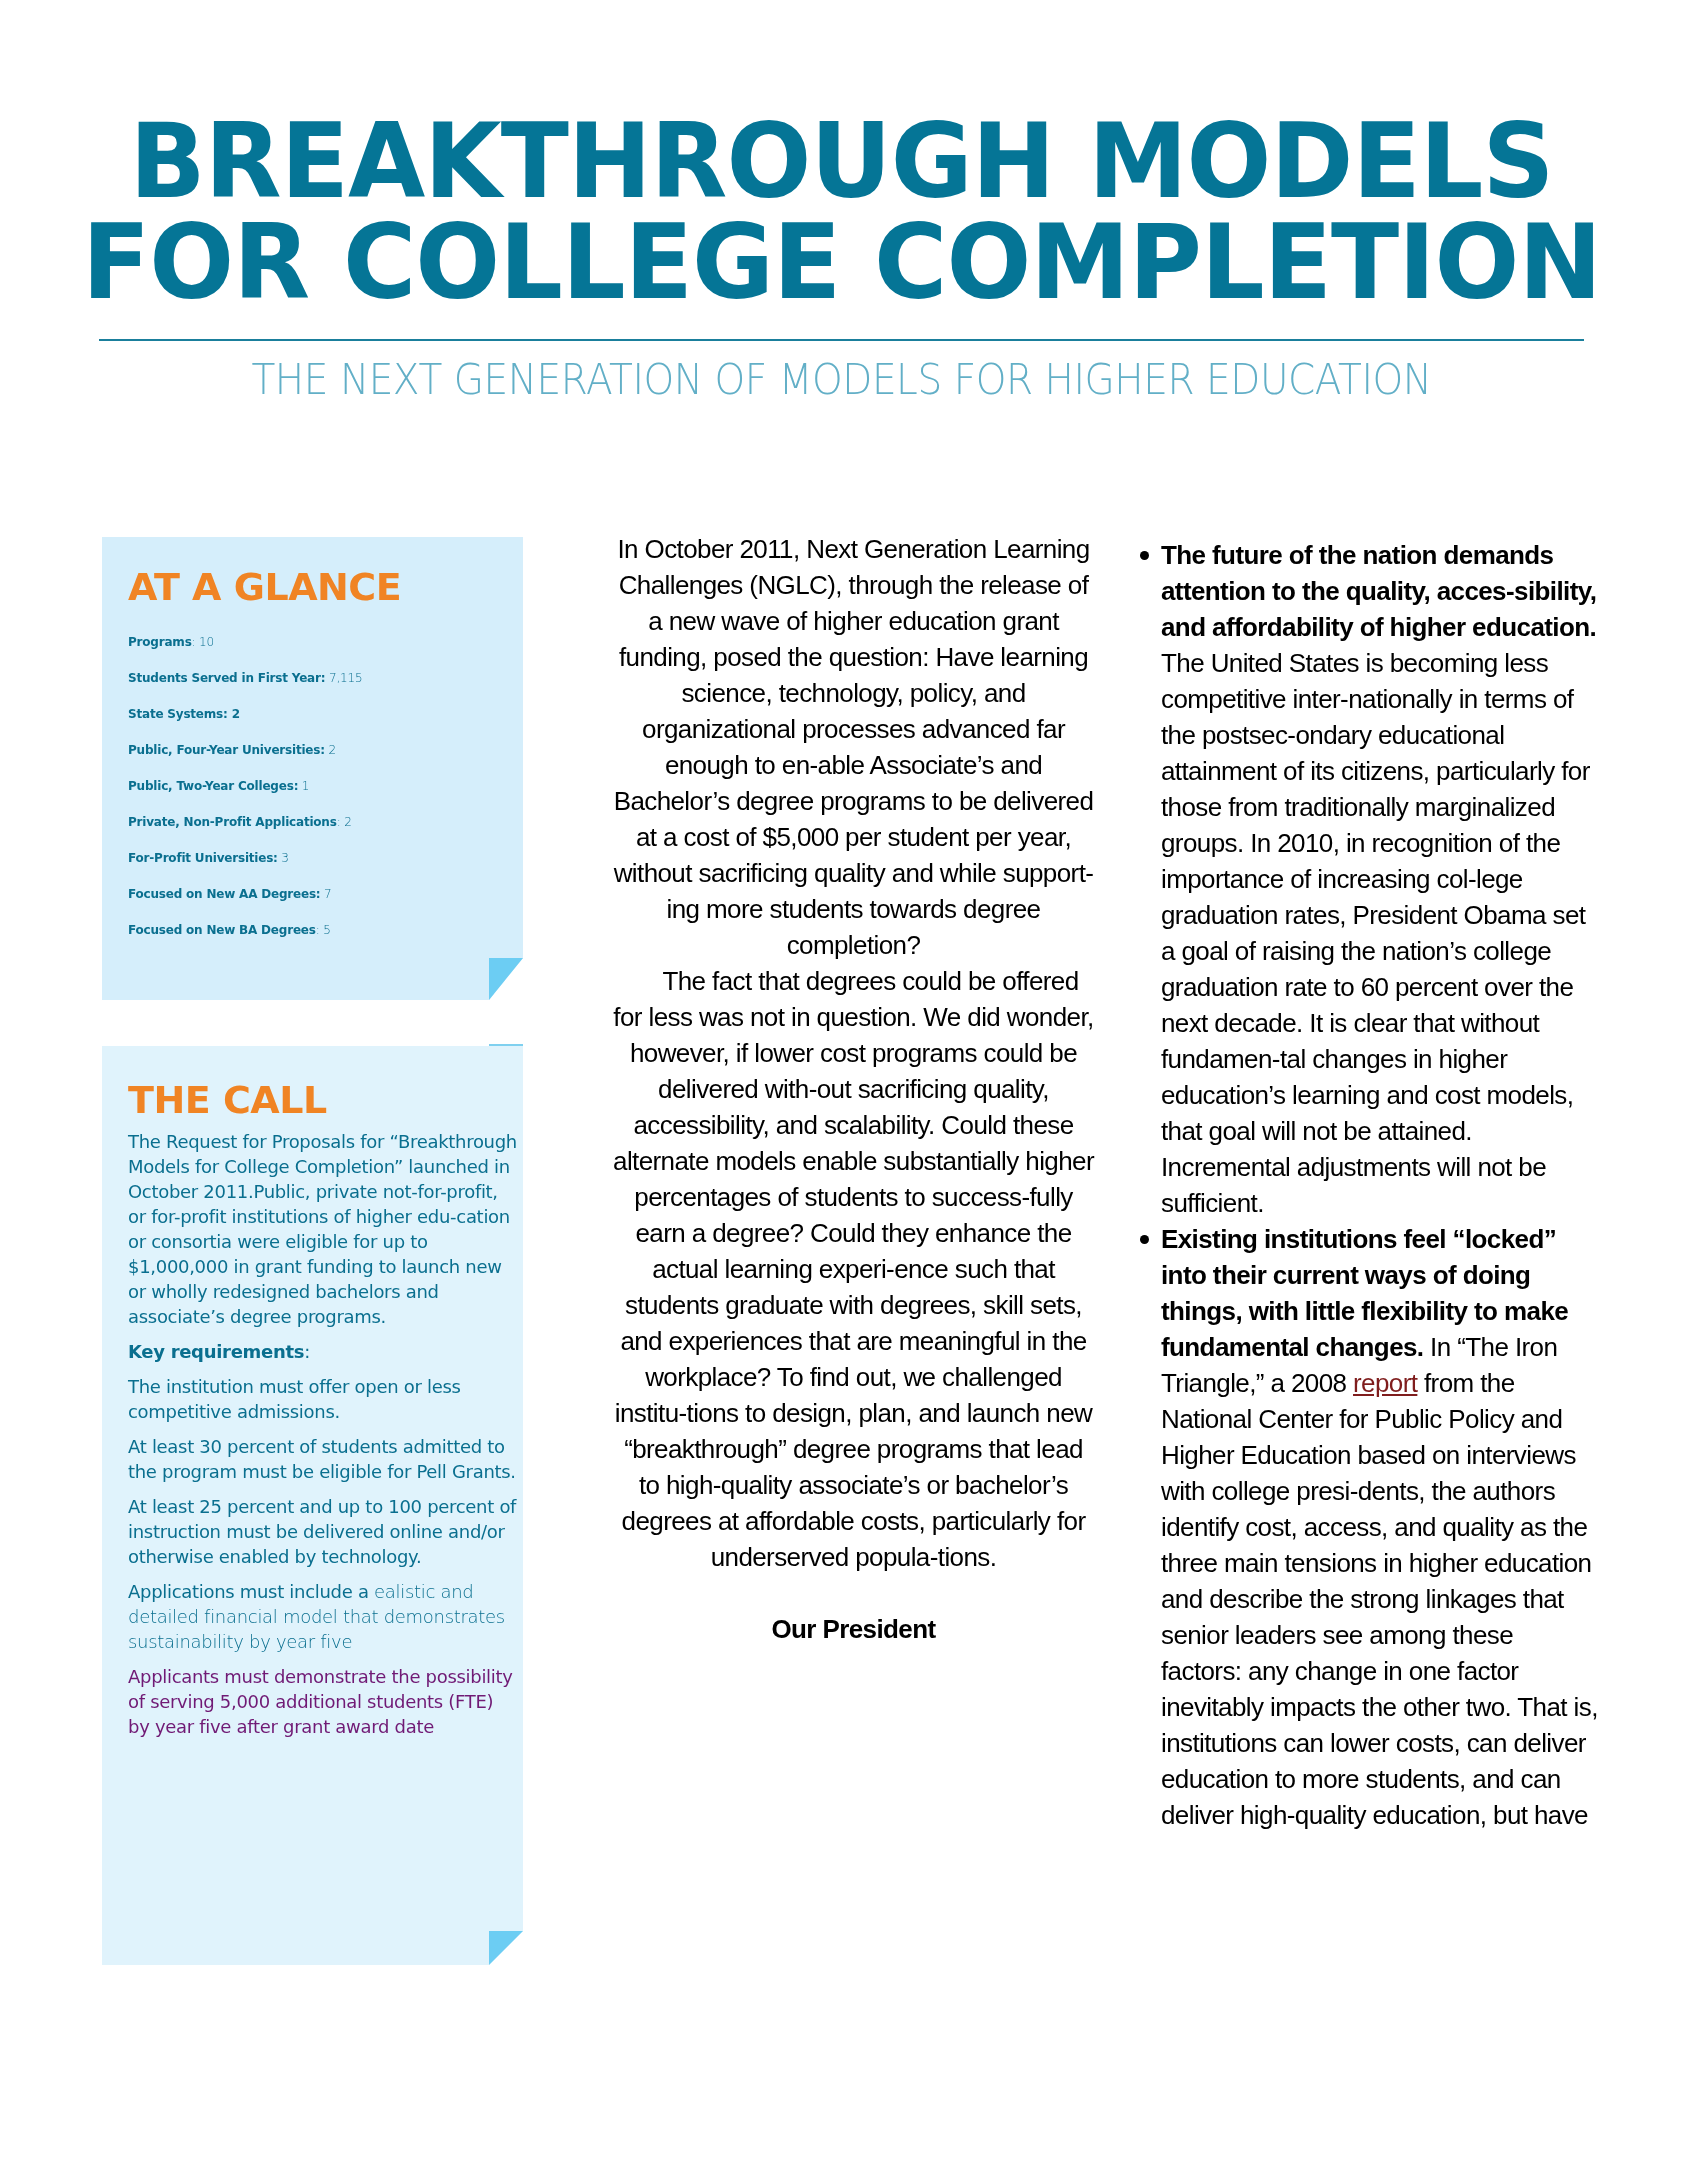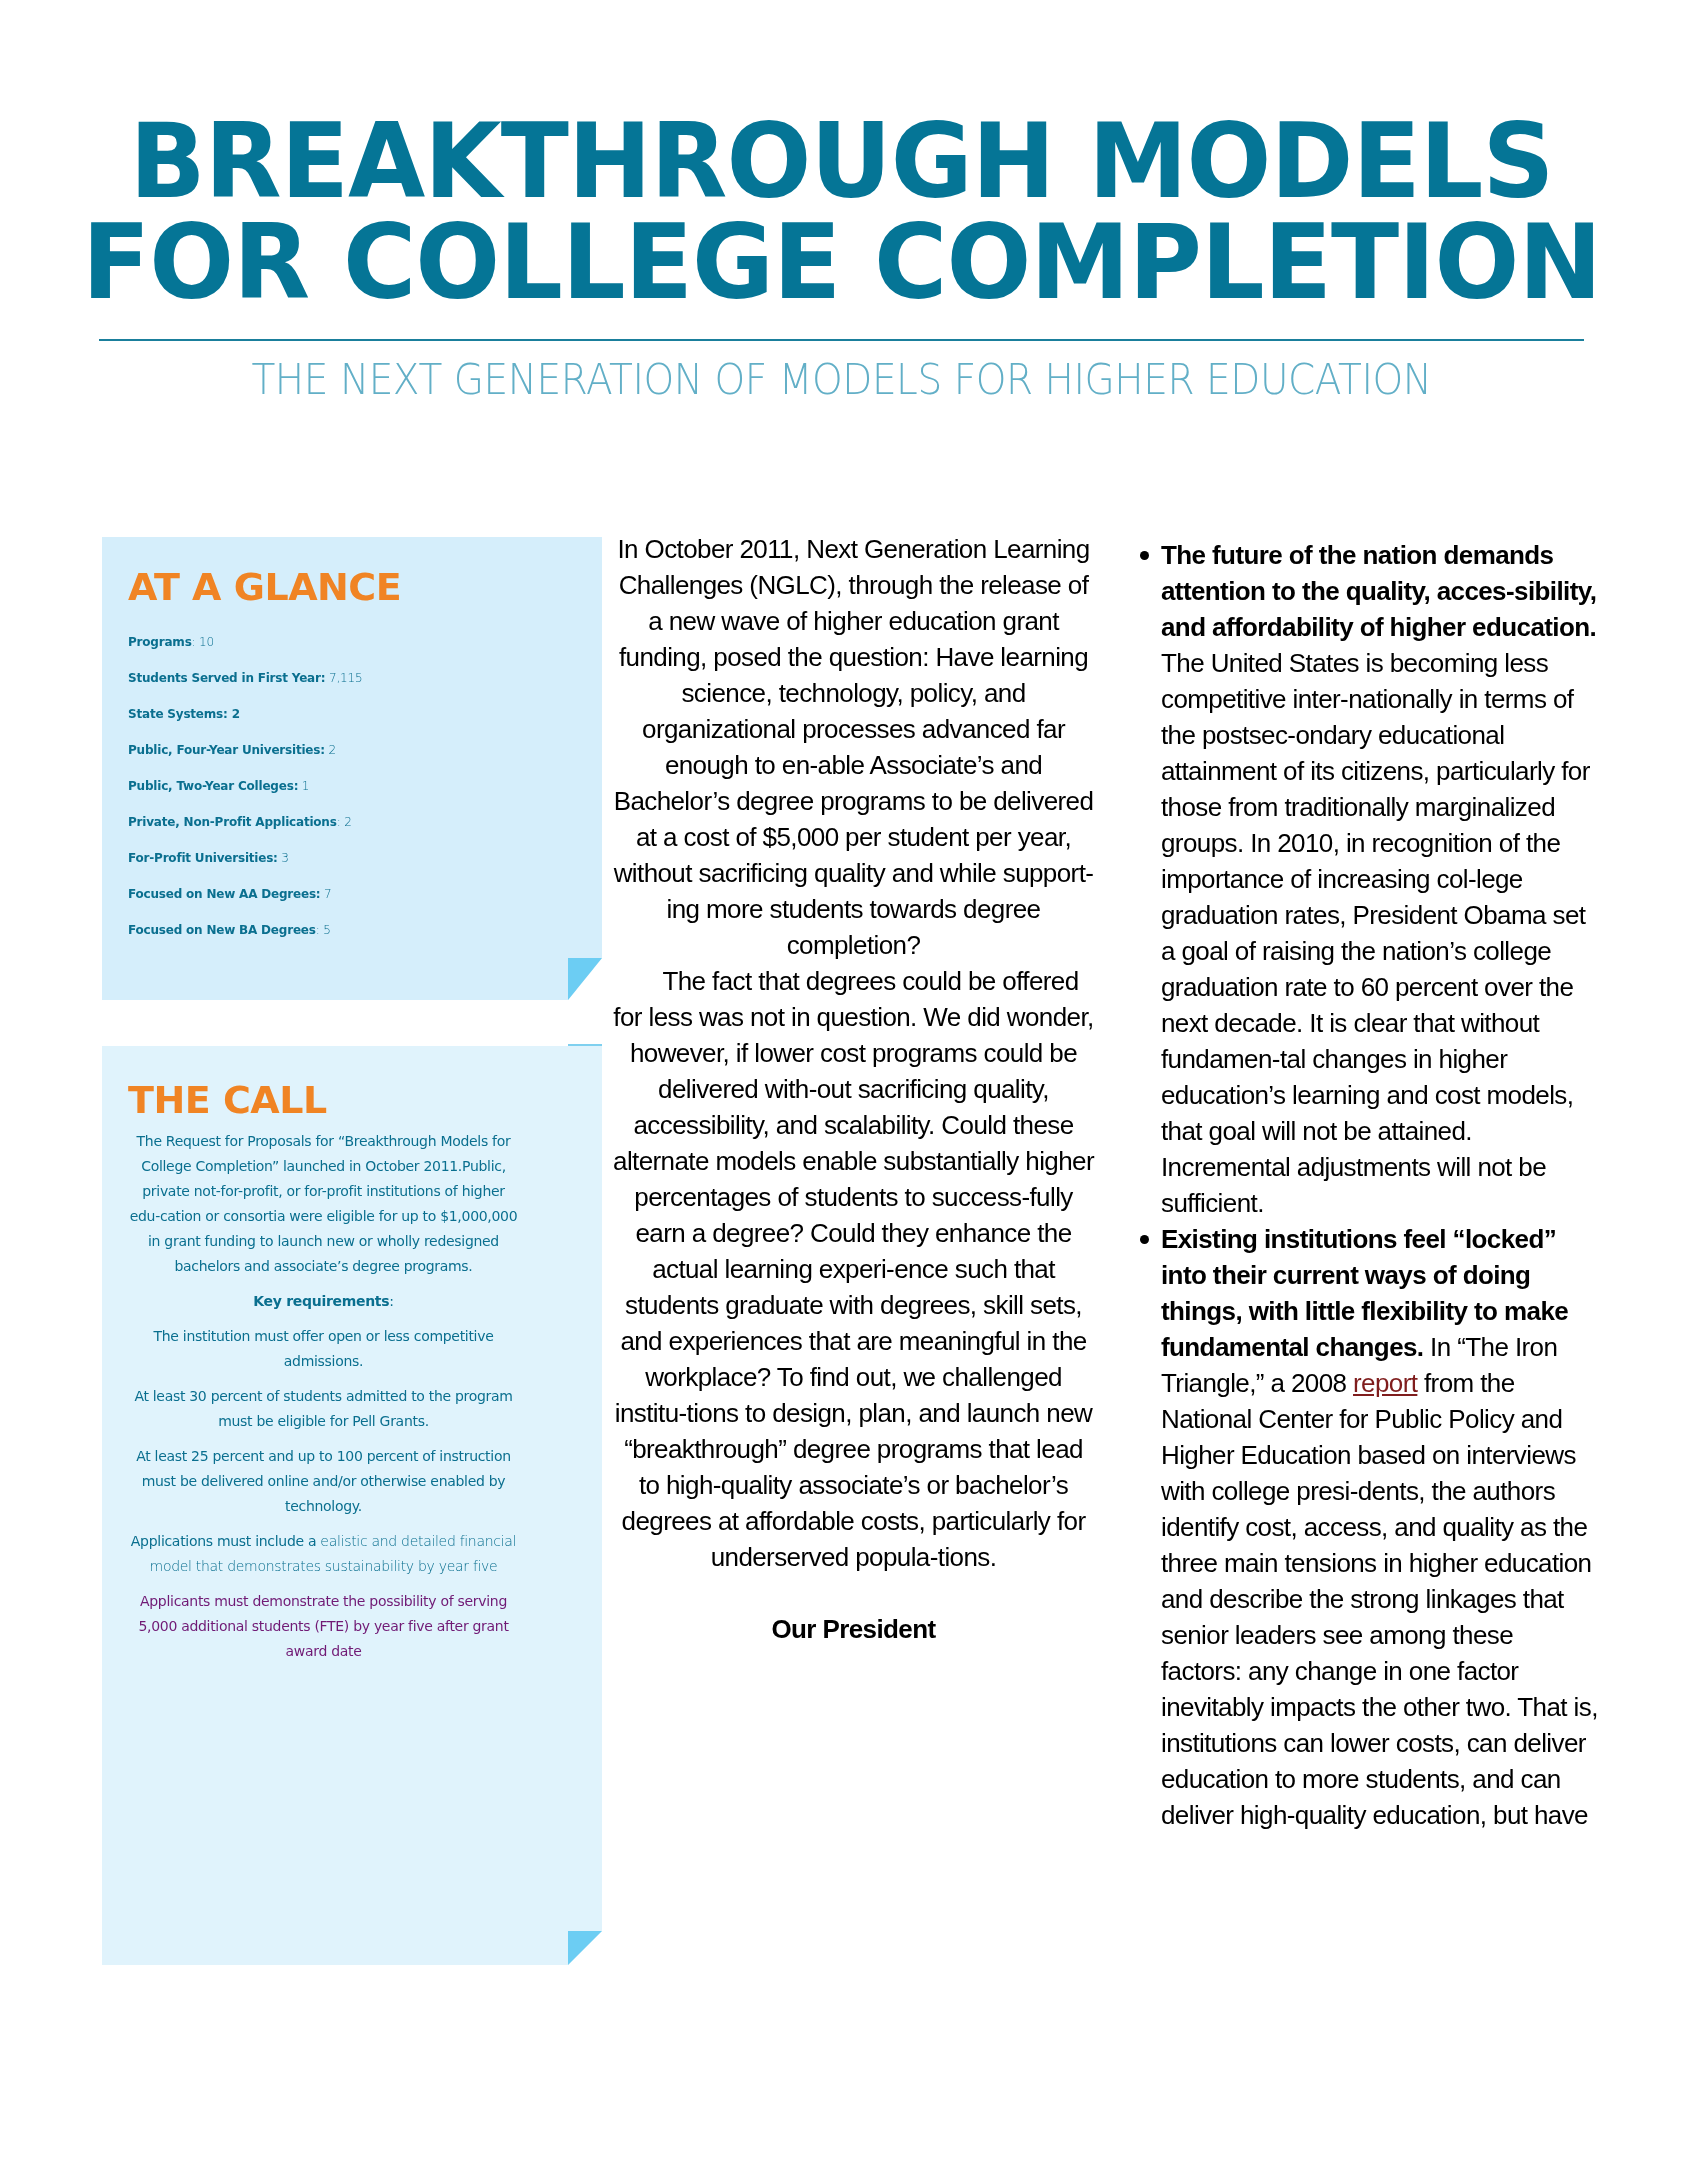--- a/index.html
+++ b/index.html
@@ -18,21 +18,21 @@
     }
     .subtitle {
       position: absolute; left: 0; width: 1683px; top: 352px; text-align: center;
       color: #62afc7; font-family: "DejaVu Sans", sans-serif; font-weight: 200;
       font-size: 42px; line-height: 55px; letter-spacing: -0.5px;
       transform: scaleX(0.93); transform-origin: center top;
     }
 
     
     .box {
-      position: absolute; left: 102px; width: 500px; background: #d5eefb;
+      position: absolute; left: 102px; width: 421px; background: #d5eefb;
     }
     .box.glance { top: 537px; height: 463px; }
     .box.call { top: 1046px; height: 919px; background: #e0f3fc; }
     .fold {
       position: absolute; right: 0; bottom: 0; width: 34px; height: 42px;
     }
     .fold .tri-white { position: absolute; right: 0; bottom: 0; width: 0; height: 0;
       border-left: 34px solid transparent; border-bottom: 42px solid #ffffff; }
     .fold .tri-blue { position: absolute; left: 0; top: 0; width: 0; height: 0;
       border-right: 34px solid transparent; border-top: 42px solid #6ccdf3; }
@@ -50,21 +50,21 @@
 
     .glance-list { position: absolute; left: 26px; top: 87px; margin: 0; padding: 0; list-style: none; }
     .glance-list li {
       color: #0a6f8f; font-family: "DejaVu Sans", sans-serif; font-size: 12px; line-height: 36px;
       white-space: nowrap; letter-spacing: -0.2px;
     }
     .glance-list .k { font-weight: bold; }
     .glance-list .v { font-weight: 200; }
 
     .call-body { position: absolute; left: 26px; top: 83px; width: 391px; color: #0a6f8f;
-      font-family: "DejaVu Sans", sans-serif; font-size: 14px; line-height: 25px; letter-spacing: -0.3px; text-align: center; }
+      font-family: "DejaVu Sans", sans-serif; font-size: 18px; line-height: 25px; letter-spacing: -0.3px; }
     .call-body p { margin: 0 0 10px 0; }
     .call-body .kr { font-weight: bold; }
     .call-body .light { font-weight: 200; }
     .call-body .lighter { font-weight: 400; color: #701a75; }
 
     
     .col {
       position: absolute; top: 531px; color: #000000;
       font-family: "Liberation Sans", sans-serif; font-size: 26px; line-height: 36px;
       letter-spacing: -0.6px;

